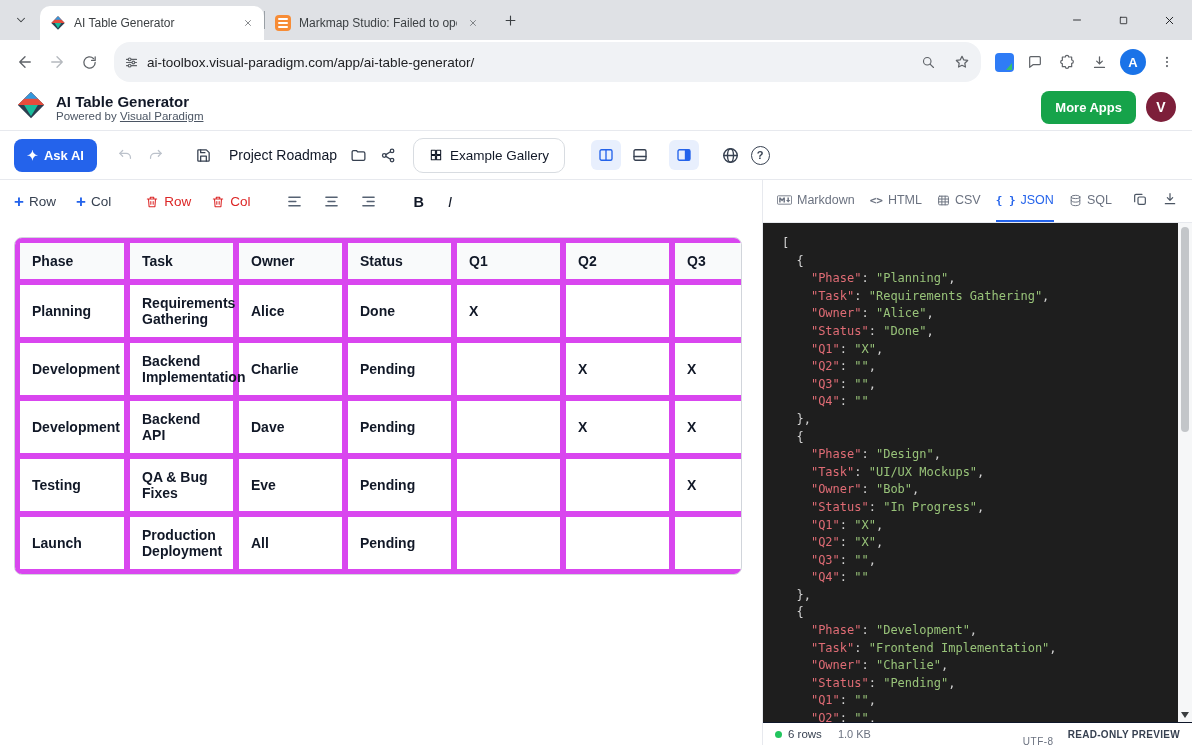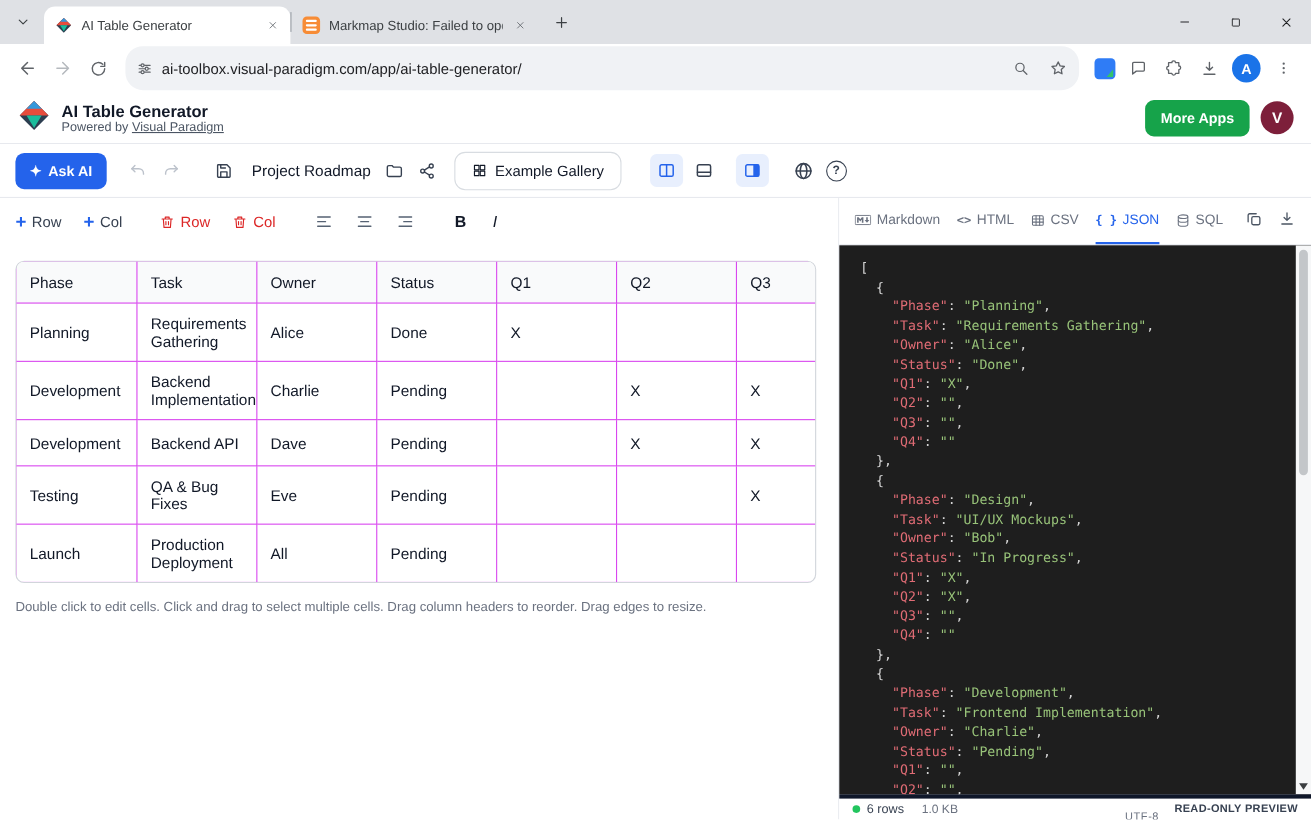--- a/index.html
+++ b/index.html
@@ -69,22 +69,22 @@
   .et-btn { display:flex; align-items:center; gap:5px; font-size:13.5px; color:#374151; }
   .plus-blue { color:#2463eb; font-size:17px; font-weight:bold; line-height:13px; }
   .et-red { color:#dc2626; }
   .et-align { color:#566273; }
   .et-b { font-weight:bold; font-size:14.5px; color:#111827; }
   .et-i { font-style:italic; font-size:14.5px; color:#111827; padding-left:4px; }
 
   
   .table-wrap { margin:14px; width:728px; border:1px solid #d1d5db; border-radius:8px; overflow:hidden; }
   table.data { width:730px; border-collapse:collapse; table-layout:fixed; margin:-1px; }
-  table.data th, table.data td { border:1px solid #d946ef; text-align:left; vertical-align:middle;
-    padding:10px 12px; font-size:14px; color:#111827; font-weight:normal; }
+  table.data th, table.data td { border:6px solid #d946ef; text-align:left; vertical-align:middle;
+    padding:10px 12px; font-size:14px; color:#111827; font-weight:bold; }
   table.data th { background:#f9fafb; height:38px; }
   table.data td { height:42px; }
   .hint { margin:10px 14px; font-size:12px; color:#6b7280; }
 
   
   .preview-tabs { height:43px; display:flex; align-items:stretch; padding:0 14px; gap:15px; border-bottom:1px solid #e7e9ee; background:#fff; }
   .ptab { display:flex; align-items:center; gap:5px; font-size:12.5px; color:#6b7280; border-bottom:2px solid transparent; }
   .ptab .glyph { font-size:11px; font-weight:bold; font-family:"DejaVu Sans Mono", monospace; }
   .ptab.active { color:#2463eb; border-bottom-color:#2463eb; }
   .pt-actions { margin-left:auto; display:flex; align-items:center; gap:14px; color:#4b5563; }
@@ -95,21 +95,21 @@
   .code-line { font-family:"DejaVu Sans Mono", monospace; font-size:12px; line-height:17.6px; white-space:pre; }
   .c-p { color:#d4d4d4; }
   .c-k { color:#e06c75; }
   .c-v { color:#98c379; }
   .vscroll { position:absolute; top:0; right:0; bottom:0; width:14px; background:#f6f7f8; }
   .vthumb { position:absolute; top:4px; left:3px; width:8px; height:205px; background:#c3c6c9; border-radius:4px; }
   .varrow { position:absolute; bottom:4px; left:3px; width:0; height:0; border-left:4px solid transparent;
             border-right:4px solid transparent; border-top:6px solid #3a3d40; }
 
   
-  .status-bar { height:23px; background:#fff; border-top:4px solid #0f172a; display:flex; align-items:center; padding:0 12px; gap:16px; }
+  .status-bar { height:23px; background:#fff; border-top:1px solid #0f172a; display:flex; align-items:center; padding:0 12px; gap:16px; }
   .dot-green { width:7px; height:7px; border-radius:50%; background:#22c55e; }
   .st-rows { font-size:11.5px; color:#374151; display:flex; align-items:center; gap:6px; }
   .st-size { font-size:11px; color:#6b7280; }
   .st-right { margin-left:auto; display:flex; align-items:center; gap:14px; }
   .st-enc { font-size:10px; color:#6b7280; letter-spacing:.5px;margin-top:14px; }
   .st-mode { font-size:10px; font-weight:bold; color:#374151; letter-spacing:.3px; }
 
   .vp-logo { flex:0 0 auto; }
   .help-circle { width:19px; height:19px; border:1.6px solid #374151; border-radius:50%; color:#374151;
                  font-size:11px; font-weight:bold; display:flex; align-items:center; justify-content:center; }
@@ -446,21 +446,20 @@
               <td>All</td>
               <td>Pending</td>
               <td></td>
               <td></td>
               <td></td>
             </tr>
           </tbody>
       </table>
     </div>
 
-    <div class="hint">Double click to edit cells. Click and drag to select multiple cells. Drag column headers to reorder. Drag edges to resize.</div>
   </div>
 
   <div class="right-panel">
     <div class="preview-tabs">
       <span class="ptab">
         <svg width="15" height="10" viewBox="0 0 208 128">
             <rect x="6" y="6" width="196" height="116" rx="12" fill="none" stroke="currentColor" stroke-width="12"></rect>
             <path d="M30 98V30h20l20 25 20-25h20v68H90V59L70 84 50 59v39zm125 0-30-33h20V30h20v35h20z" fill="currentColor"></path>
           </svg>
         <span>Markdown</span>

